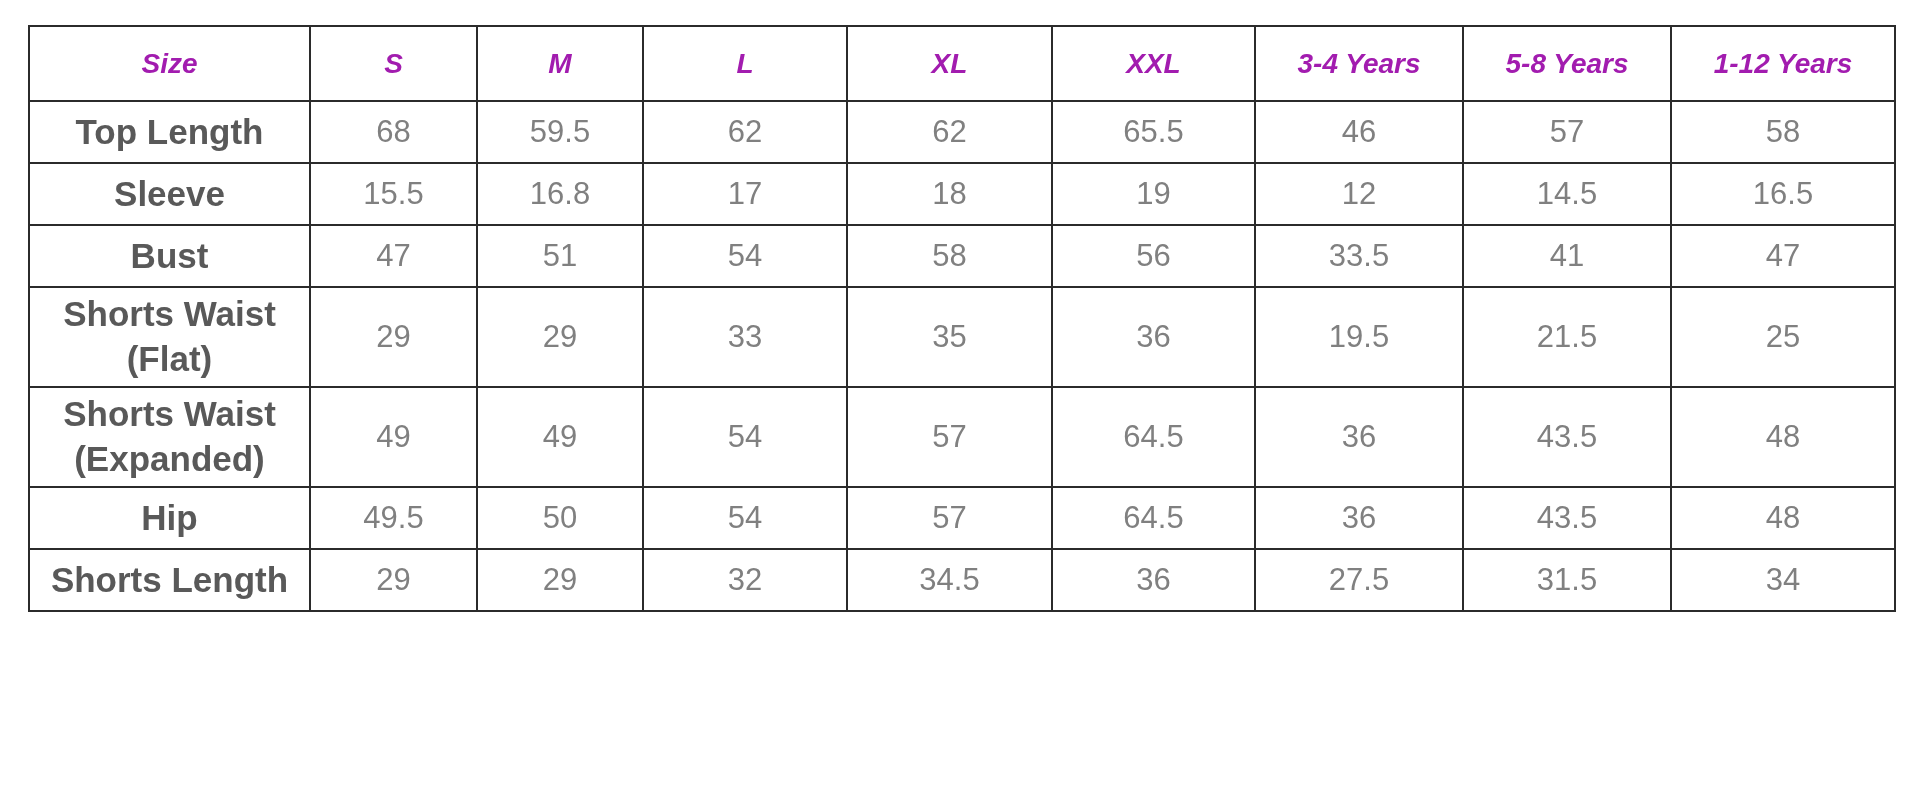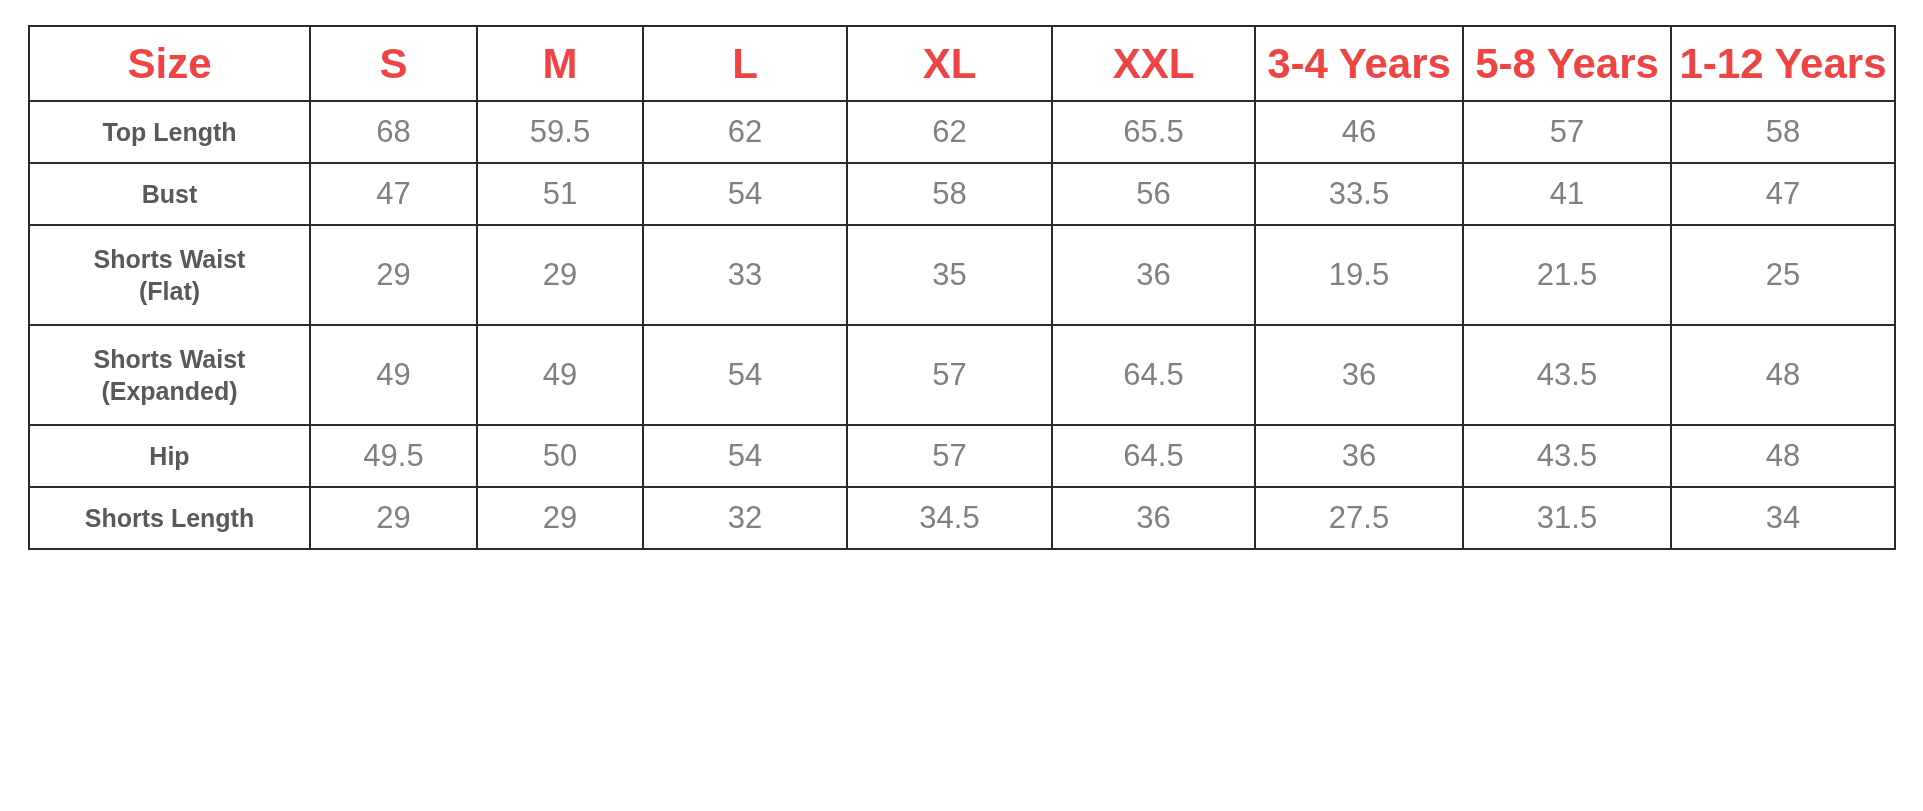--- a/index.html
+++ b/index.html
@@ -39,28 +39,29 @@
   col.c-l     { width: 204px; }
   col.c-xl    { width: 205px; }
   col.c-xxl   { width: 203px; }
   col.c-y24   { width: 208px; }
   col.c-y58   { width: 208px; }
   col.c-y912  { width: 224px; }
 
   
   tr.header-row td {
     font-weight: bold;
-    font-size: 42px;
-    color: #ef4444;
+    font-size: 28px;
+    color: #a21caf;
     height: 73px;
+    font-style: italic;
   }
   
   td.row-label {
     font-weight: bold;
-    font-size: 25px;
+    font-size: 35px;
     color: #595959;
   }
   
   td.value-cell {
     font-weight: normal;
     font-size: 31px;
     color: #808080;
   }
   tr.data-row td { height: 60px; }
   tr.data-row.tall td { height: 98px; }
@@ -99,20 +100,33 @@
             <span class="label-line">Top Length</span>
           </td>
           <td class="value-cell">68</td>
           <td class="value-cell">59.5</td>
           <td class="value-cell">62</td>
           <td class="value-cell">62</td>
           <td class="value-cell">65.5</td>
           <td class="value-cell">46</td>
           <td class="value-cell">57</td>
           <td class="value-cell">58</td>
+        </tr>
+        <tr class="data-row">
+          <td class="row-label">
+            <span class="label-line">Sleeve</span>
+          </td>
+          <td class="value-cell">15.5</td>
+          <td class="value-cell">16.8</td>
+          <td class="value-cell">17</td>
+          <td class="value-cell">18</td>
+          <td class="value-cell">19</td>
+          <td class="value-cell">12</td>
+          <td class="value-cell">14.5</td>
+          <td class="value-cell">16.5</td>
         </tr>
         <tr class="data-row">
           <td class="row-label">
             <span class="label-line">Bust</span>
           </td>
           <td class="value-cell">47</td>
           <td class="value-cell">51</td>
           <td class="value-cell">54</td>
           <td class="value-cell">58</td>
           <td class="value-cell">56</td>

